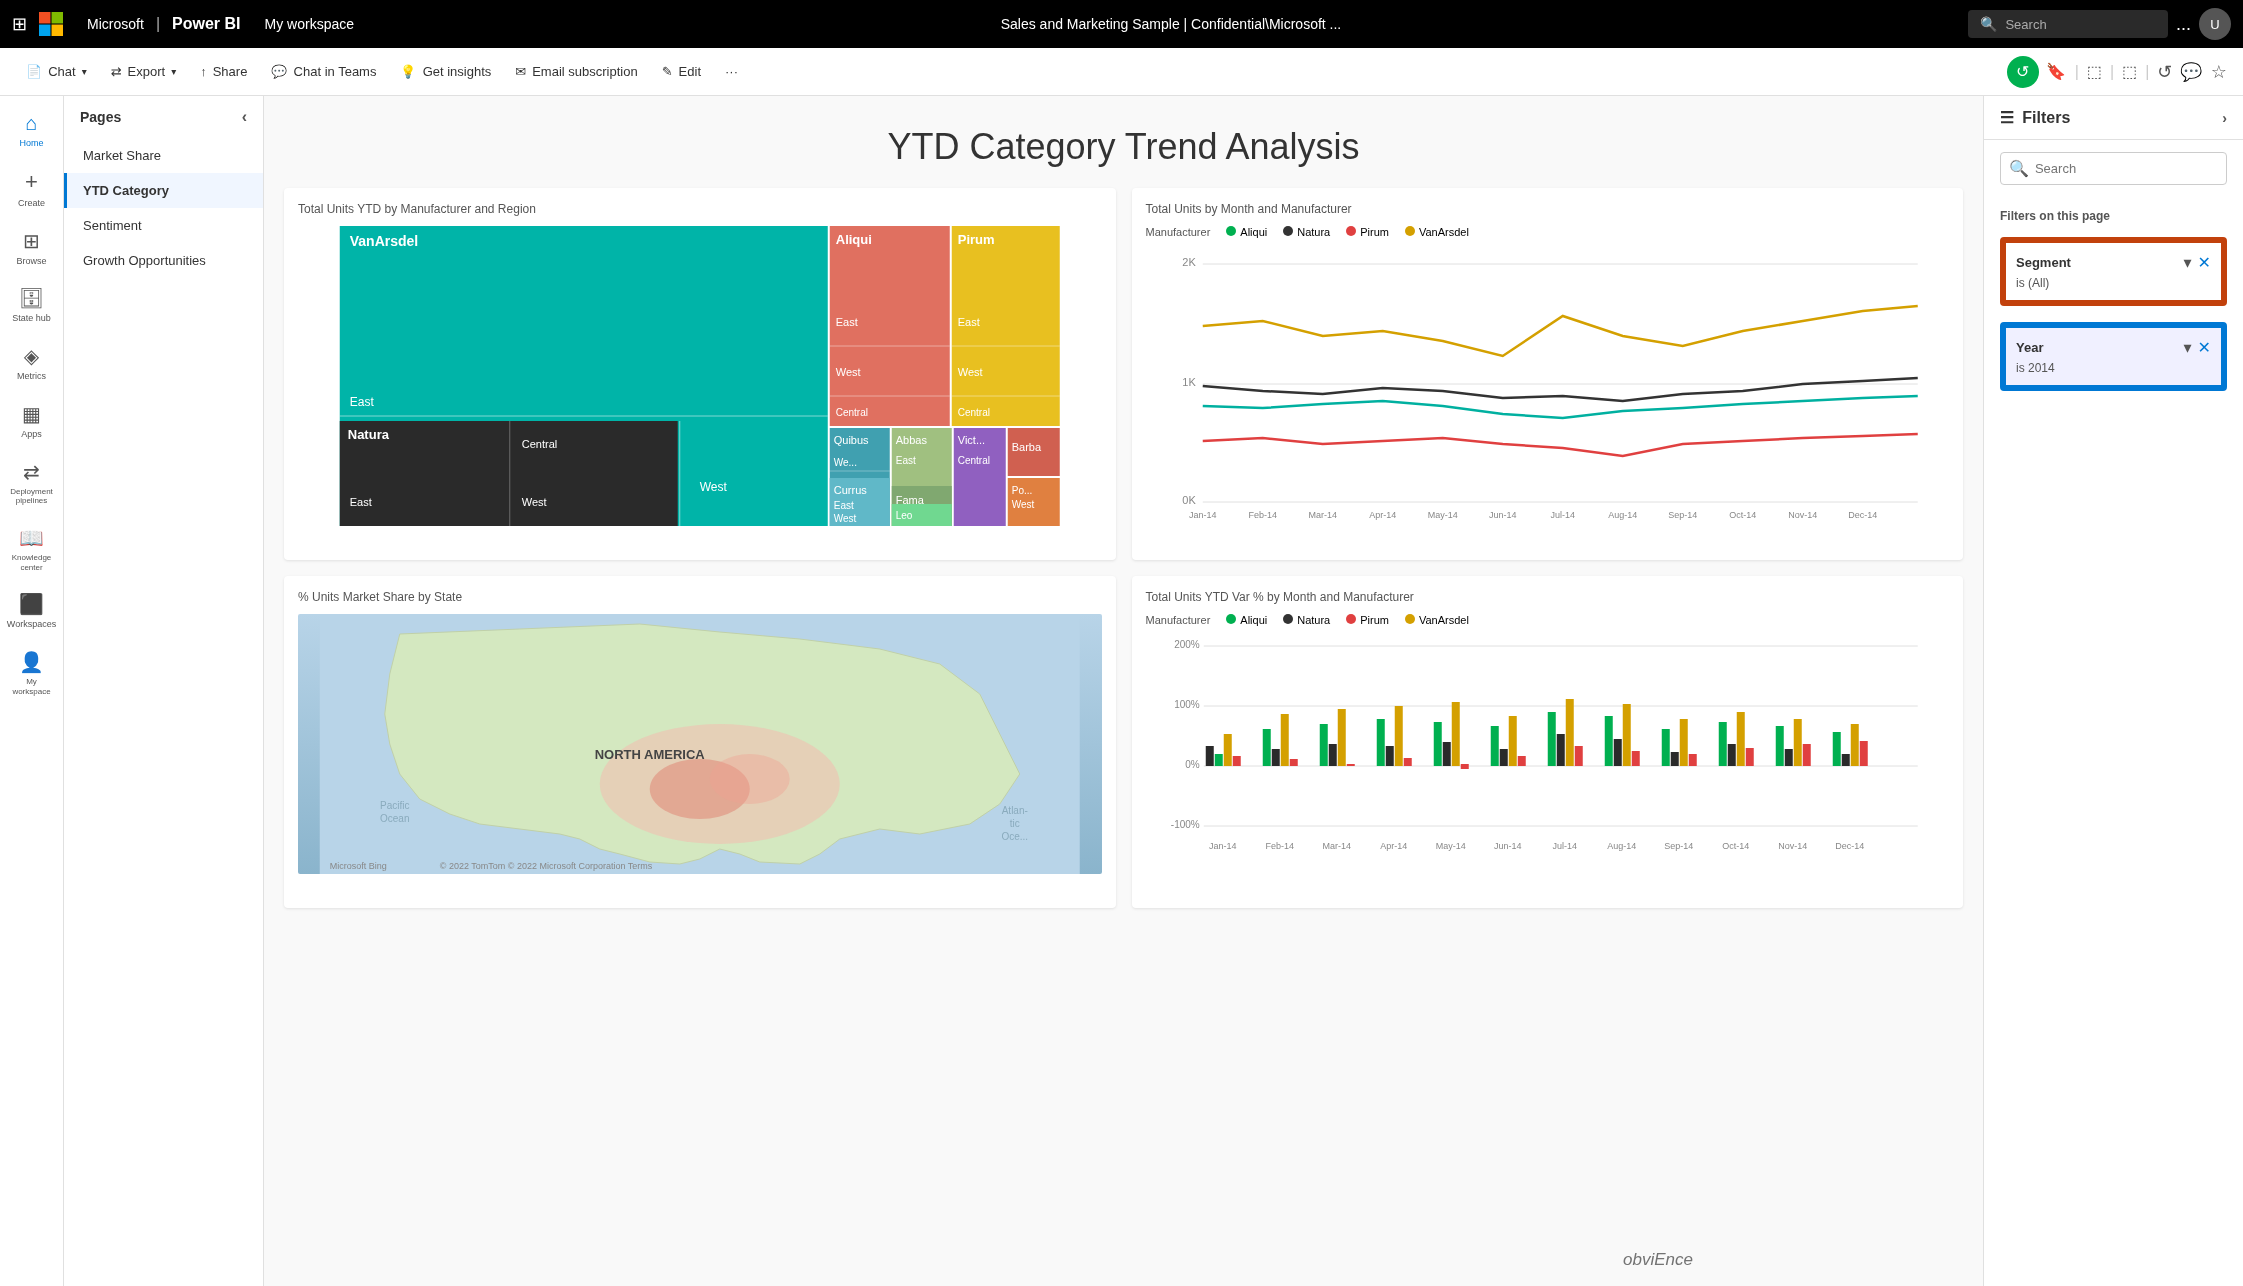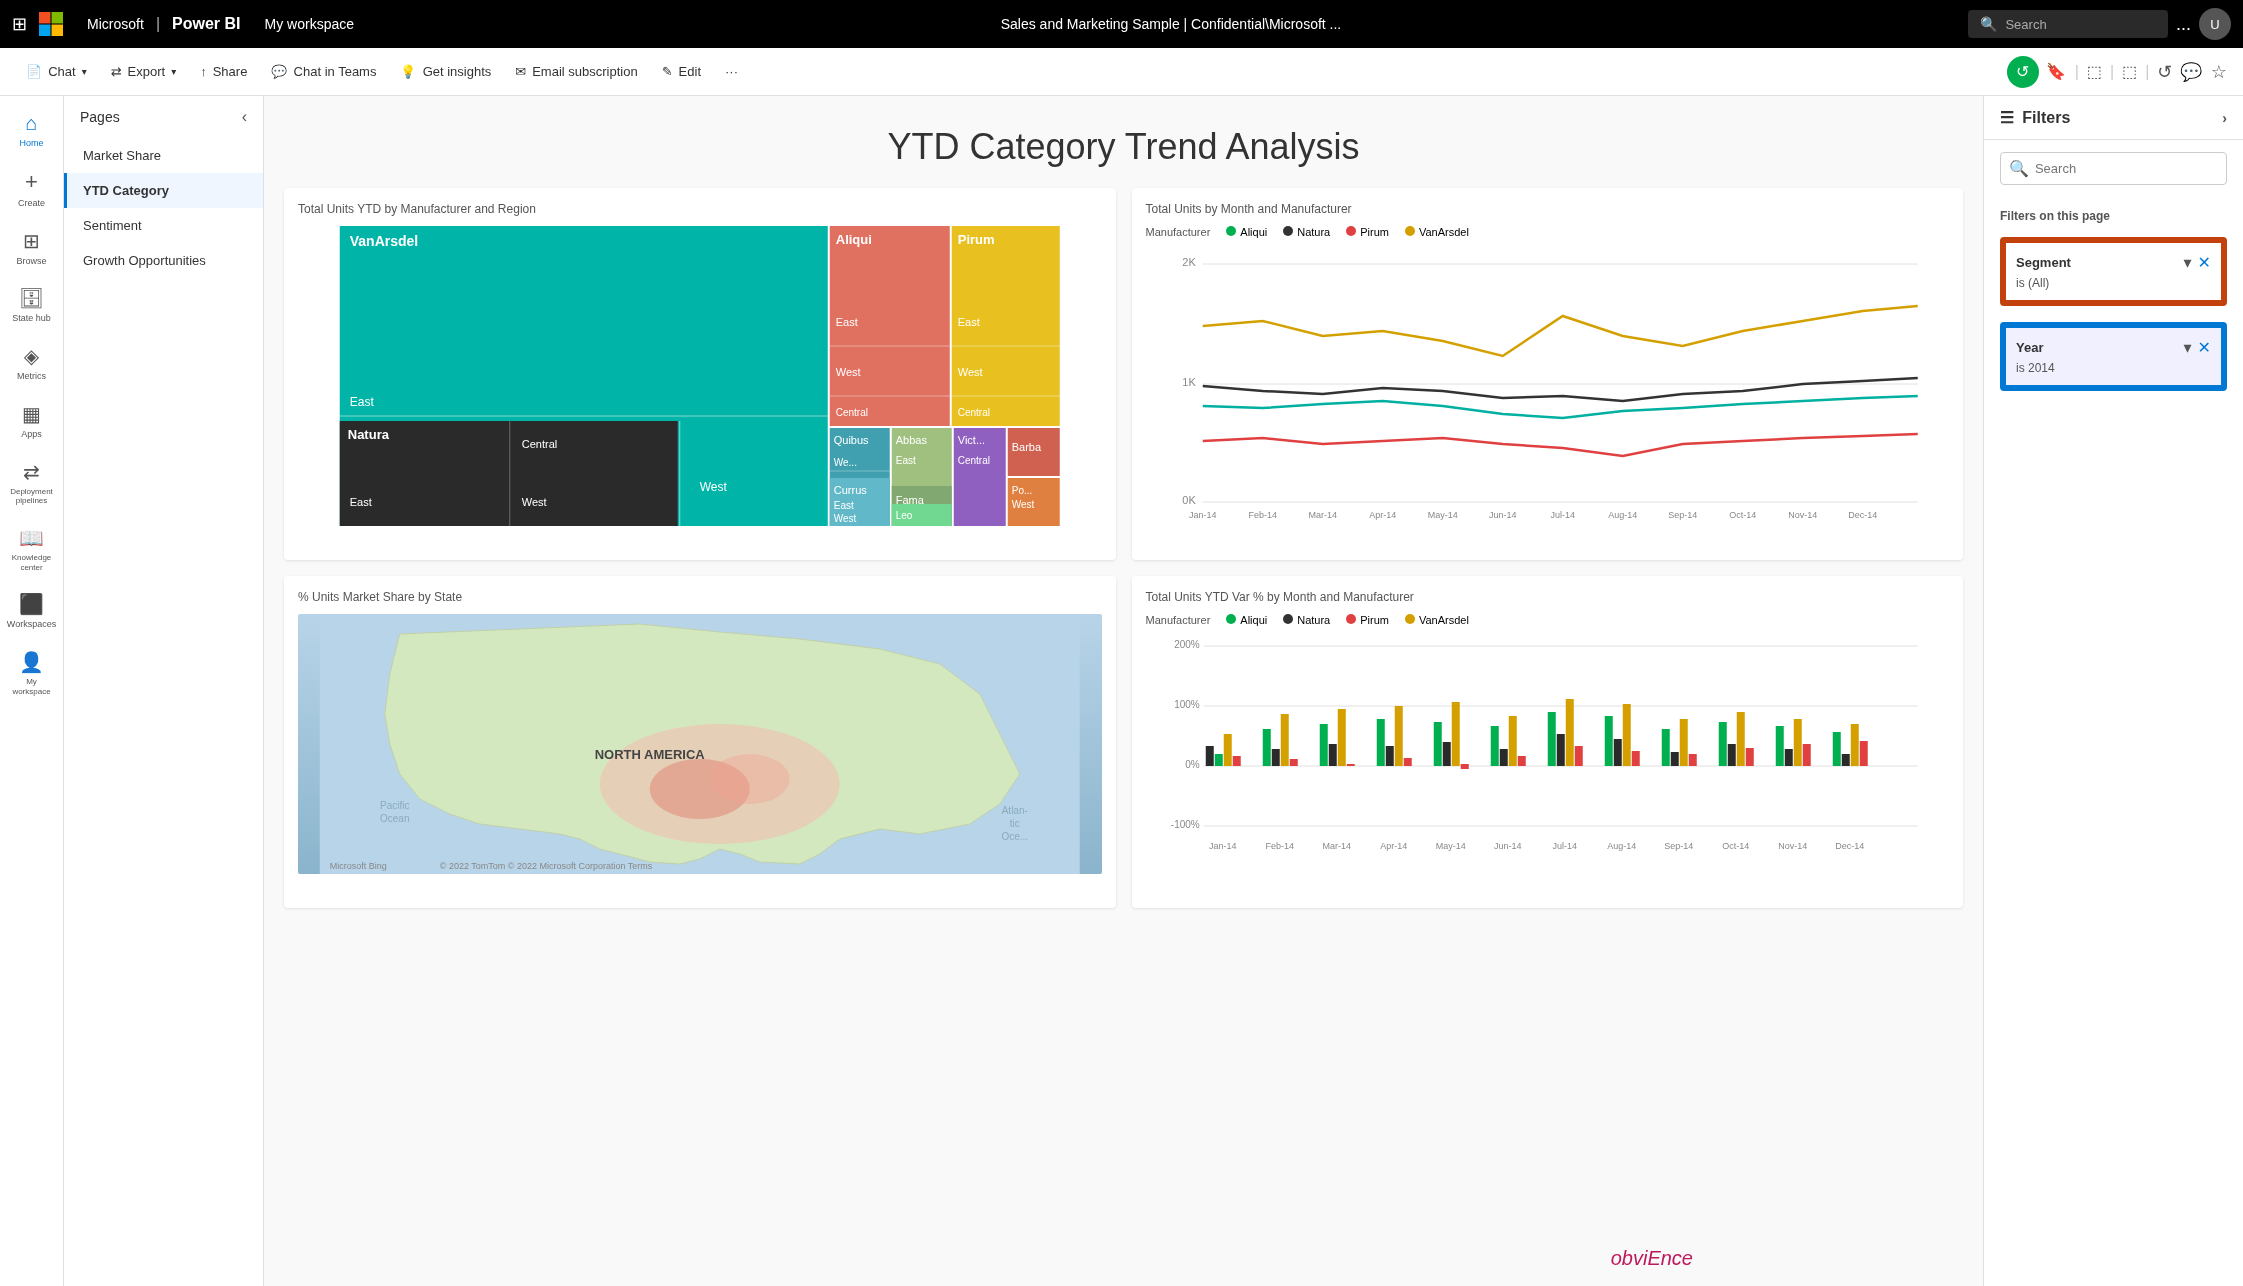--- a/index.html
+++ b/index.html
@@ -53,21 +53,21 @@
     .sidebar-item .label { font-size: 9px; color: #555; line-height: 1.2; }
     .sidebar-item.active .icon { color: #0078d4; }
     .sidebar-item.active .label { color: #0078d4; }
 
     
     .pages-panel {
       width: 200px; background: #fff; border-right: 1px solid #e0e0e0; padding: 12px 0;
     }
     .pages-title {
       display: flex; align-items: center; justify-content: space-between;
-      padding: 0 16px 12px; font-size: 14px; font-weight: 400; color: #333;
+      padding: 0 16px 12px; font-size: 14px; font-weight: 700; color: #333;
     }
     .pages-collapse { cursor: pointer; color: #555; font-size: 16px; }
     .page-item {
       padding: 10px 16px; font-size: 13px; color: #333; cursor: pointer; border-left: 3px solid transparent;
     }
     .page-item.active { border-left: 3px solid #0078d4; font-weight: 600; background: #f0f6ff; }
 
     
     .content-area { flex: 1; background: #f9f9f9; overflow: auto; position: relative; }
 
@@ -509,21 +509,21 @@
             <text x="454" y="215" fill="#888" font-size="9" text-anchor="middle">Aug-14</text>
             <text x="511" y="215" fill="#888" font-size="9" text-anchor="middle">Sep-14</text>
             <text x="568" y="215" fill="#888" font-size="9" text-anchor="middle">Oct-14</text>
             <text x="625" y="215" fill="#888" font-size="9" text-anchor="middle">Nov-14</text>
             <text x="682" y="215" fill="#888" font-size="9" text-anchor="middle">Dec-14</text>
           </svg>
         </div>
       </div>
     </div>
 
-    <div style="position:absolute;bottom:16px;right:290px;font-size:20px;color:#be185d;font-style:italic;">obviEnce</div>
+    <div style="position:absolute;bottom:16px;right:290px;font-size:17px;color:#737373;font-style:italic;">obviEnce</div>
   </div>
 
   <div class="filters-panel">
     <div class="filters-title">
       <span>☰</span>
       <span>Filters</span>
       <span style="margin-left:auto; font-size:14px; color:#555; cursor:pointer;">›</span>
     </div>
     <div class="filters-search">
       <span style="color:#888;">🔍</span>

